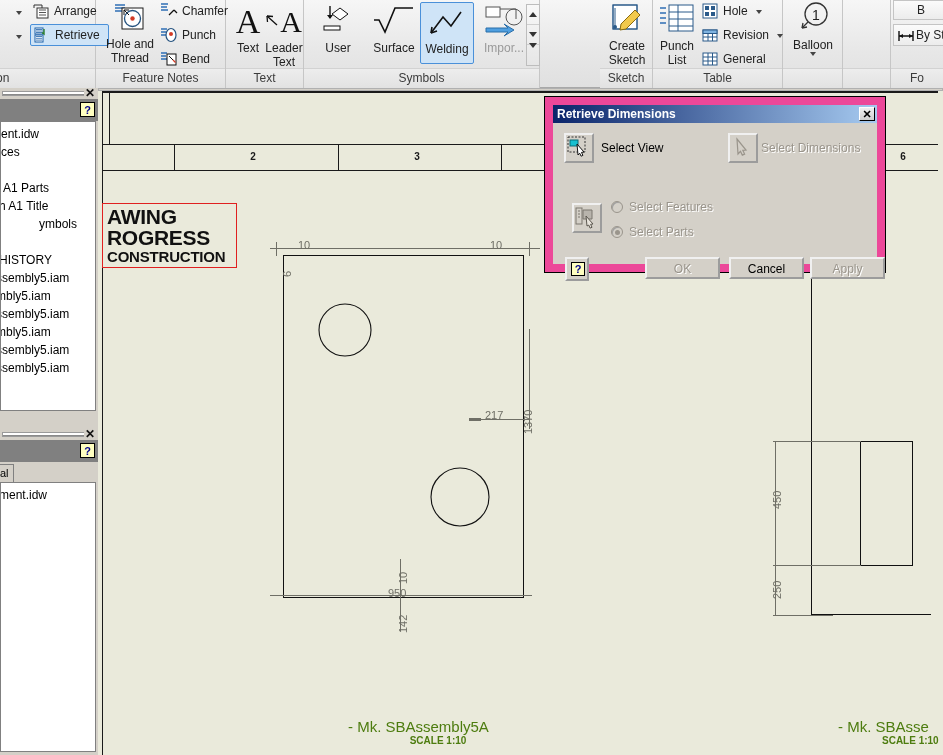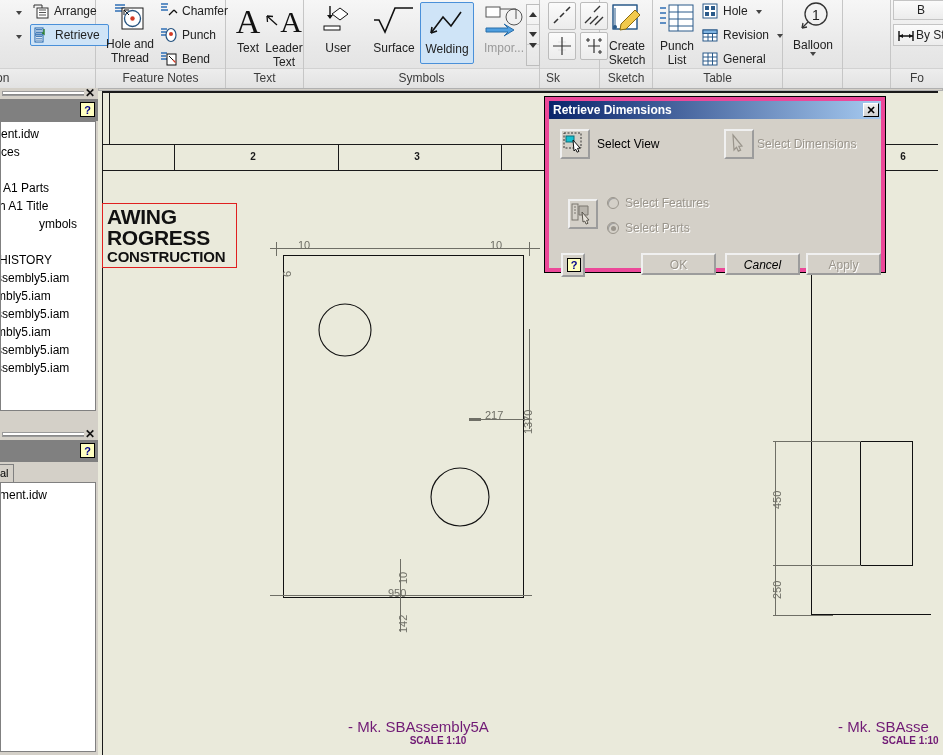--- a/index.html
+++ b/index.html
@@ -112,21 +112,21 @@
   .stamp {
     position: absolute; border: 1px solid #e02020;
     background: #eaeadb; padding: 2px 4px 3px 4px;
     color: #111; font-weight: bold; line-height: 1.02;
     font-family: "Liberation Sans", sans-serif;
   }
   .stamp .l1 { font-size: 21px; letter-spacing: -0.3px; }
   .stamp .l2 { font-size: 21px; letter-spacing: -0.3px; }
   .stamp .l3 { font-size: 15px; letter-spacing: -0.2px; }
 
-  .viewlabel { position:absolute; color:#701a75; }
+  .viewlabel { position:absolute; color:#4d7c0f; }
   .viewlabel .t1 { font-size: 15px; }
   .viewlabel .t2 { font-size: 10px; font-weight:bold; text-align:center; }
 
   
   .panel { position: absolute; background: #d4d0c8; }
   .panel-grip {
     position: absolute; left: 0; top: 0; height: 11px; width: 100%;
     background: #d4d0c8;
   }
   .grip-lines { position:absolute; left:2px; top:3px; right:14px; height:5px;
@@ -157,21 +157,21 @@
     position:absolute; height:18px; line-height:17px;
     background:#d4d0c8; border:1px solid #808080; border-bottom:none;
     font-size:11px; padding:0 3px; color:#000;
   }
 
   
   .dialog {
     position: absolute; left: 545px; top: 97px;
     width: 340px; height: 175px;
     background: #d4d0c8;
-    border: 4px solid #ec4899;
+    border: 8px solid #ec4899;
     box-shadow: 1px 1px 0 #404040;
     outline: 1px solid #000;
   }
   .dlg-title {
     position:absolute; left:0; top:0; right:0; height:18px;
     background: linear-gradient(90deg, #0a246a, #a6caf0);
     color:#fff; font-weight:bold; font-size:12px;
     line-height:18px; padding-left:4px;
   }
   .dlg-close {
@@ -406,47 +406,20 @@
             <span style="display:block">
               <span class="tri-dn"></span>
               <span class="tri-bar"></span>
             </span>
           </div>
         </div>
       </div>
       <div class="rb-title">Symbols</div>
     </div>
 
-    <div class="rb-panel" style="left:540px; width:60px;">
-      <div class="rb-body">
-        <div class="sq-btn" style="left:8px; top:2px;">
-          <svg width="26" height="26" viewBox="0 0 26 26">
-              <path d="M5 20l4-4M11 14l4-4M17 8l4-4" stroke="#333" stroke-width="1.6" fill="none"></path>
-            </svg>
-        </div>
-        <div class="sq-btn" style="left:40px; top:2px;">
-          <svg width="26" height="26" viewBox="0 0 26 26">
-              <path d="M4 20l6-6M9 21l8-8M14 22l8-8M13 9l6-6" stroke="#333" stroke-width="1.4" fill="none"></path>
-            </svg>
-        </div>
-        <div class="sq-btn" style="left:8px; top:32px;">
-          <svg width="26" height="26" viewBox="0 0 26 26">
-              <path d="M13 4v18M4 13h18" stroke="#333" stroke-width="1.2"></path>
-              <path d="M9 9h8M9 17h8" stroke="#333" stroke-width="0.1"></path>
-            </svg>
-        </div>
-        <div class="sq-btn" style="left:40px; top:32px;">
-          <svg width="26" height="26" viewBox="0 0 26 26">
-            <path d="M13 6v14M7 13h12" stroke="#333" stroke-width="1.2"></path>
-            <path d="M7 5v4M5 7h4M19 5v4M17 7h4M19 17v4M17 19h4" stroke="#333" stroke-width="1.1"></path>
-          </svg>
-        </div>
-      </div>
-      <div class="rb-title" style="text-align:left;padding-left:6px;">Sk</div>
-    </div>
 
     <div class="rb-panel" style="left:600px; width:53px;">
       <div class="rb-body">
         <div class="big-btn" style="left:-1px; top:2px;">
           <span class="ico">
             <svg width="36" height="34" viewBox="0 0 36 34">
               <rect x="4" y="3" width="24" height="24" fill="#fff" stroke="#2a5a8a"></rect>
               <rect x="4" y="3" width="24" height="24" fill="none" stroke="#2a5a8a"></rect>
               <path d="M6 25V6" stroke="#2a5a8a"></path>
               <circle cx="6" cy="25" r="2" fill="#2a5a8a"></circle>
@@ -718,20 +691,20 @@
       <div class="dlg-lbl dis" style="left:76px; top:77px;">Select Features</div>
 
       <div class="radio on" style="left:58px; top:103px;"></div>
       <div class="dlg-lbl dis" style="left:76px; top:102px;">Select Parts</div>
 
       <div class="help-sq" style="left:12px; top:134px;">
         <i>?</i>
       </div>
 
       <div class="dbtn dis" style="left:92px; top:134px; width:75px;">OK</div>
-      <div class="dbtn" style="left:176px; top:134px; width:75px;font-style:italic;">Cancel</div>
+      <div class="dbtn" style="left:176px; top:134px; width:75px;">Cancel</div>
       <div class="dbtn dis" style="left:257px; top:134px; width:75px;">Apply</div>
     </div>
   </div>
 
   <div class="scrollbar-h" style="left:98px; top:88px; width:845px; height:3px;"></div>
 
 </div>
 
 </body></html>

